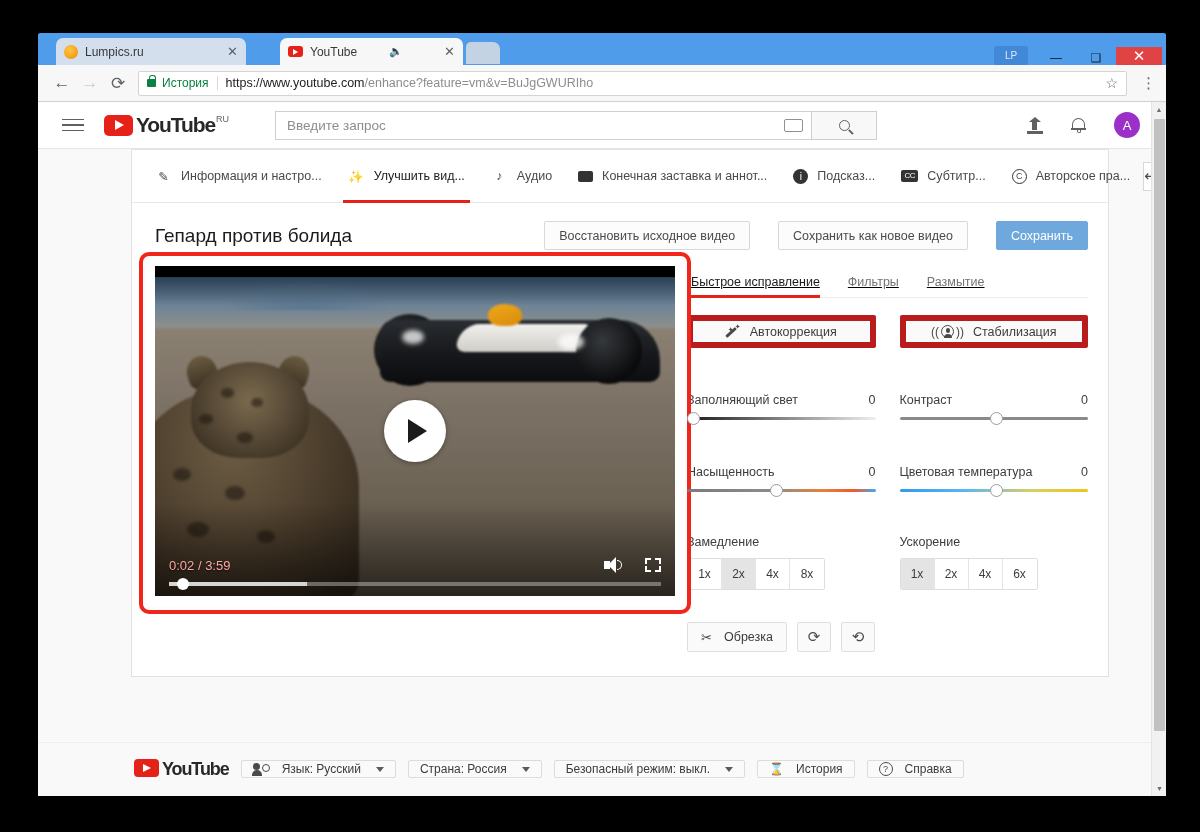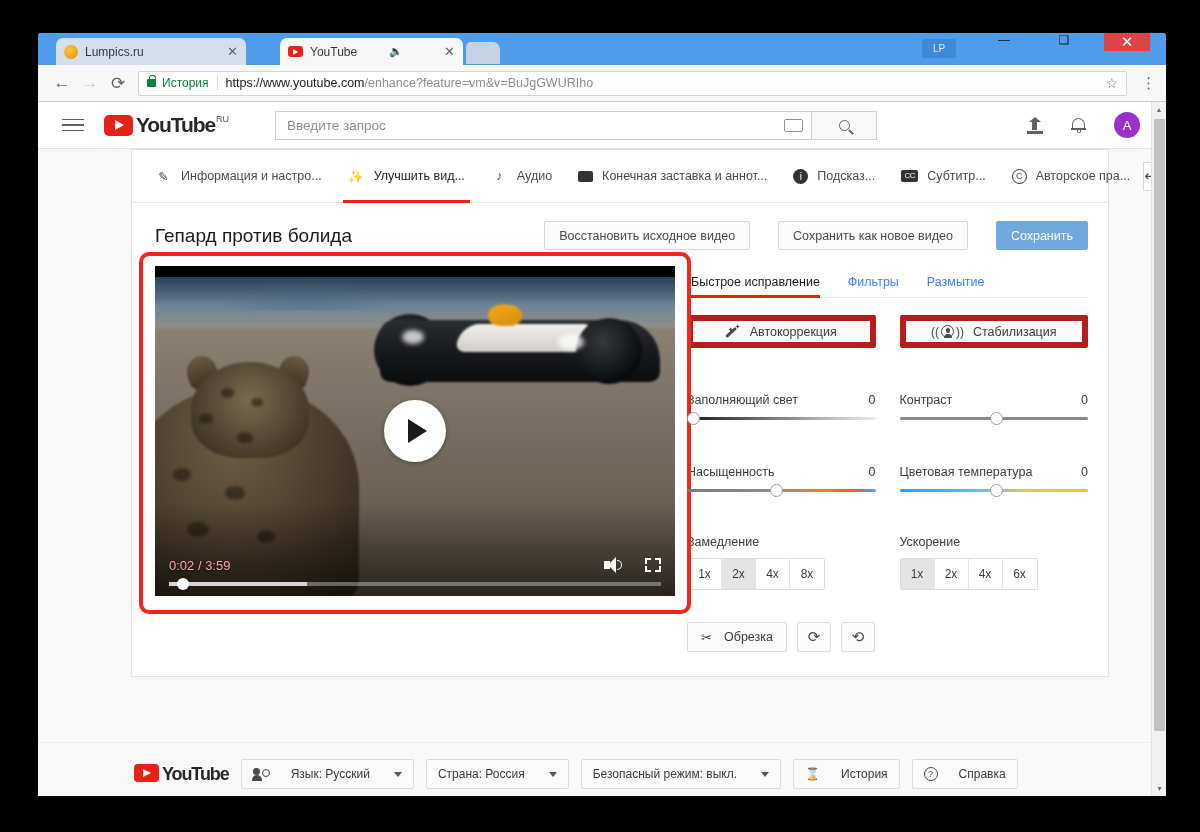--- a/index.html
+++ b/index.html
@@ -41,21 +41,21 @@
     border-top: 3px solid transparent; border-bottom: 3px solid transparent;
   }
   .tab-title { font-size: 12px; color: #35383b; margin-left: 7px; white-space: nowrap; }
   .tab-x { margin-left: auto; font-size: 13px; color: #5f6368; line-height: 1; padding-left: 6px; cursor: pointer;}
   .tab-mute { margin-left: auto; font-size: 11px; color: #444; padding-right: 2px;}
   .newtab {
     position: absolute; top: 4px; height: 22px; width: 34px;
     background: #c4d3e4; border-radius: 5px 7px 0 0;
   }
 
-  .wincontrols { position: absolute; right: 16px; top: 0; height: 32px; display: flex; align-items: flex-start; gap: 20px; }
+  .wincontrols { position: absolute; right: 4px; top: 0; height: 32px; display: flex; align-items: flex-end; }
   .wc { width: 34px; display: flex; align-items: center; justify-content: center; font-size: 12px; color: #1b1b1b; cursor: pointer;}
   .wc-lp { width: 34px; height: 19px; margin: 6px 8px 0 0; background: #4189d6; border-radius:2px; display:flex; align-items:center; justify-content:center; font-size:10px; color:#dbe9f8; }
   .wc-min { width: 40px; }
   .wc-max { width: 40px; }
   .wc-close { width: 46px; background: #e04343; color: #fff; font-size: 15px; }
 
   
   .toolbar {
     height: 37px; background: #f7f7f7;
     display: flex; align-items: center; padding: 0 10px;
@@ -221,22 +221,22 @@
     position:absolute; left:-16px; top:-14px; width:552px; height:362px;
     border:4px solid #f0251b; border-radius:10px; pointer-events:none;
   }
   .redbox-in {
     position:absolute; left:-11px; top:-9px; width:542px; height:352px;
     border:3px solid #fdfdfd; border-radius:7px; pointer-events:none;
   }
 
   
   .ctrl { flex:1; padding-left:12px; }
-  .sub-tabs { display:flex; align-items:flex-end; border-bottom:1px solid #ececec; height:32px; padding-left:4px; }
-  .sub-tab { font-size:12.5px; color:#3b82f6; padding:0 14px 8px 0; margin-right:14px; cursor:pointer; position:relative; }
+  .sub-tabs { display:flex; align-items:flex-end; border-bottom:1px solid #ececec; height:32px; padding-left:4px;text-decoration:underline; }
+  .sub-tab { font-size:12.5px; color:#737373; padding:0 14px 8px 0; margin-right:14px; cursor:pointer; position:relative; }
   .sub-tab.sel { color:#1b1b1b; }
   .sub-tab.sel::after { content:""; position:absolute; left:0; right:14px; bottom:-1px; height:3px; background:#e62117; }
 
   .two-col { display:flex; gap:24px; margin-top:17px; }
   .col { flex:1; }
   .wbtn {
     height:33px; border:6px solid #b91c1c; background:#fafafa; border-radius:2px;
     display:flex; align-items:center; justify-content:center; gap:9px;
     font-size:12.5px; color:#3c3c3c; cursor:pointer;
   }
@@ -277,22 +277,22 @@
   .iconbtn { width:34px; height:30px; border:1px solid #dedede; background:#fafafa; border-radius:2px;
              display:flex; align-items:center; justify-content:center; font-size:15px; color:#4a4a4a; cursor:pointer;}
   .ic-scis { width:15px; height:14px; position:relative; color:#4a4a4a; font-size:13px;}
 
   
   .footer { position:absolute; left:0; right:15px; top:640px; background:#f9f9f9; }
   .foot-top { display:flex; align-items:center; gap:12px; padding:16px 0 14px 76px; border-top:1px solid #ededed; }
   .yt-logo-sm .yt-play { width:25px; height:18px; border-radius:4px;}
   .yt-logo-sm .yt-play::after { left:9px; top:4.5px; border-left:8px solid #fff; border-top:4.5px solid transparent; border-bottom:4.5px solid transparent;}
   .yt-logo-sm .yt-word { font-size:18px; }
-  .fbtn { height:30px; padding:0 11px; border:1px solid #dcdcdc; background:#fafafa; border-radius:2px;
-          display:flex; align-items:center; gap:21px; font-size:12px; color:#3c3c3c; cursor:pointer; }
+  .fbtn { height:18px; padding:0 11px; border:1px solid #dcdcdc; background:#fafafa; border-radius:2px;
+          display:flex; align-items:center; gap:12px; font-size:12px; color:#3c3c3c; cursor:pointer; }
   .caret { width:0; height:0; border-left:4px solid transparent; border-right:4px solid transparent;
            border-top:5px solid #5a5a5a; margin-left:3px; }
   .ic-people { position:relative; width:17px; height:13px; }
   .ic-people .h1 { position:absolute; left:0; top:0; width:7px; height:7px; border-radius:50%; background:#4a4a4a;}
   .ic-people .b1 { position:absolute; left:-1px; top:7px; width:10px; height:6px; border-radius:5px 5px 0 0; background:#4a4a4a;}
   .ic-people .h2 { position:absolute; left:9px; top:1px; width:8px; height:8px; border-radius:50%; border:1.6px solid #4a4a4a;}
   .ic-hour { font-size:12px; color:#4a4a4a; }
   .ic-q { width:14px; height:14px; border:1.5px solid #4a4a4a; border-radius:50%; font-size:9px;
           display:flex; align-items:center; justify-content:center; color:#4a4a4a;}
 

